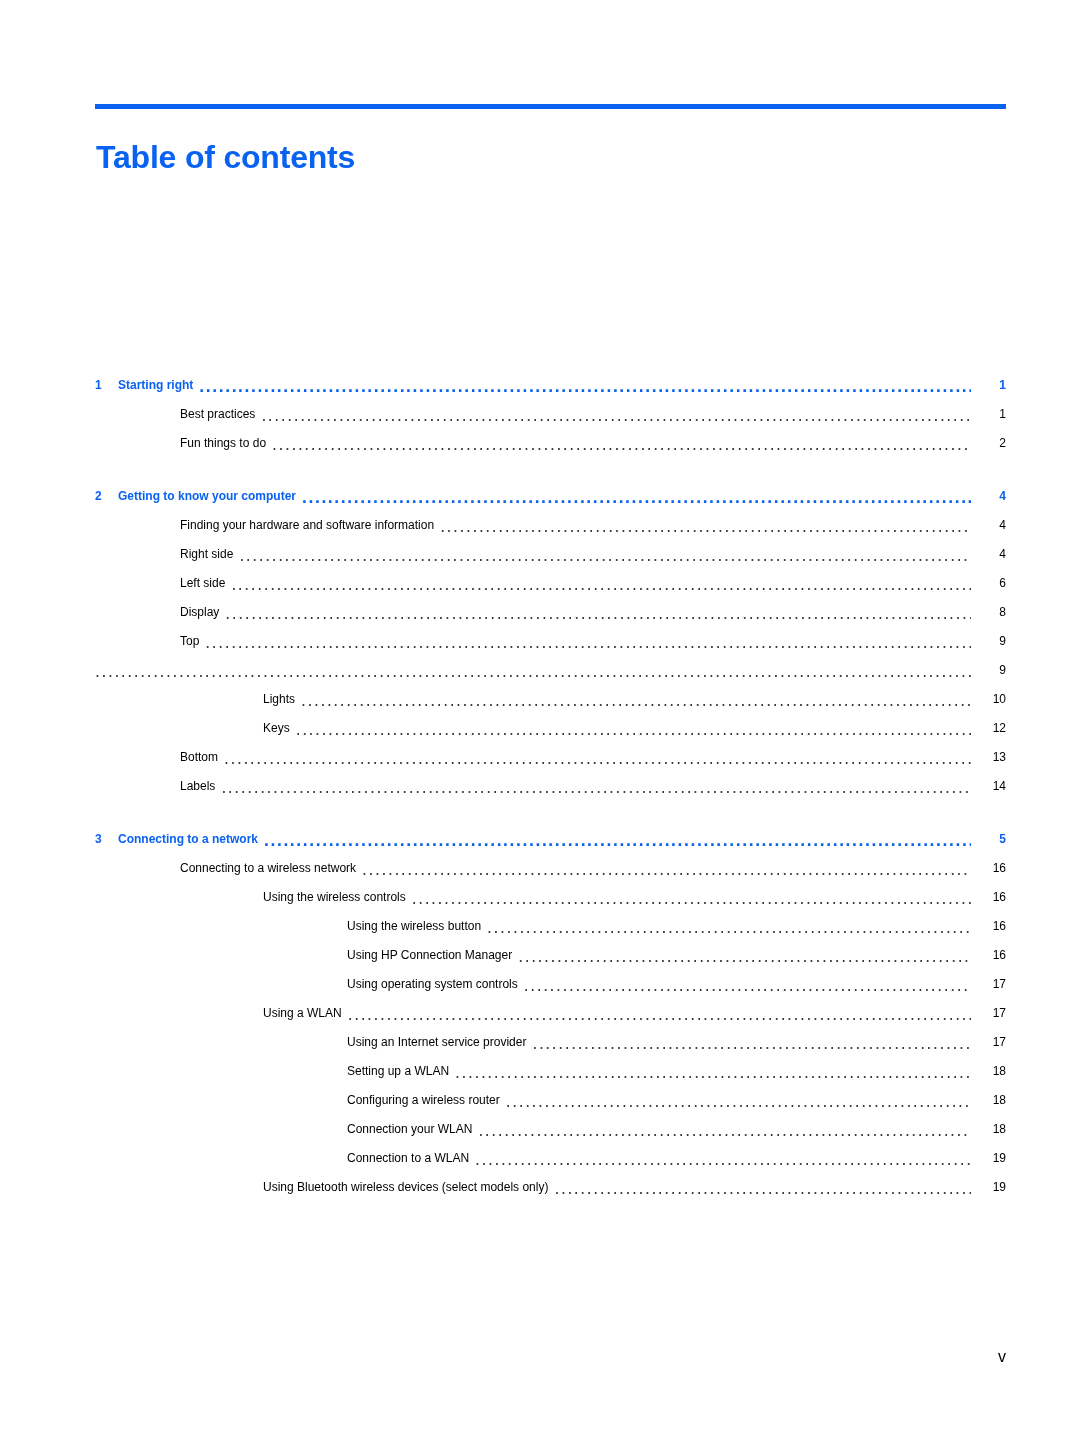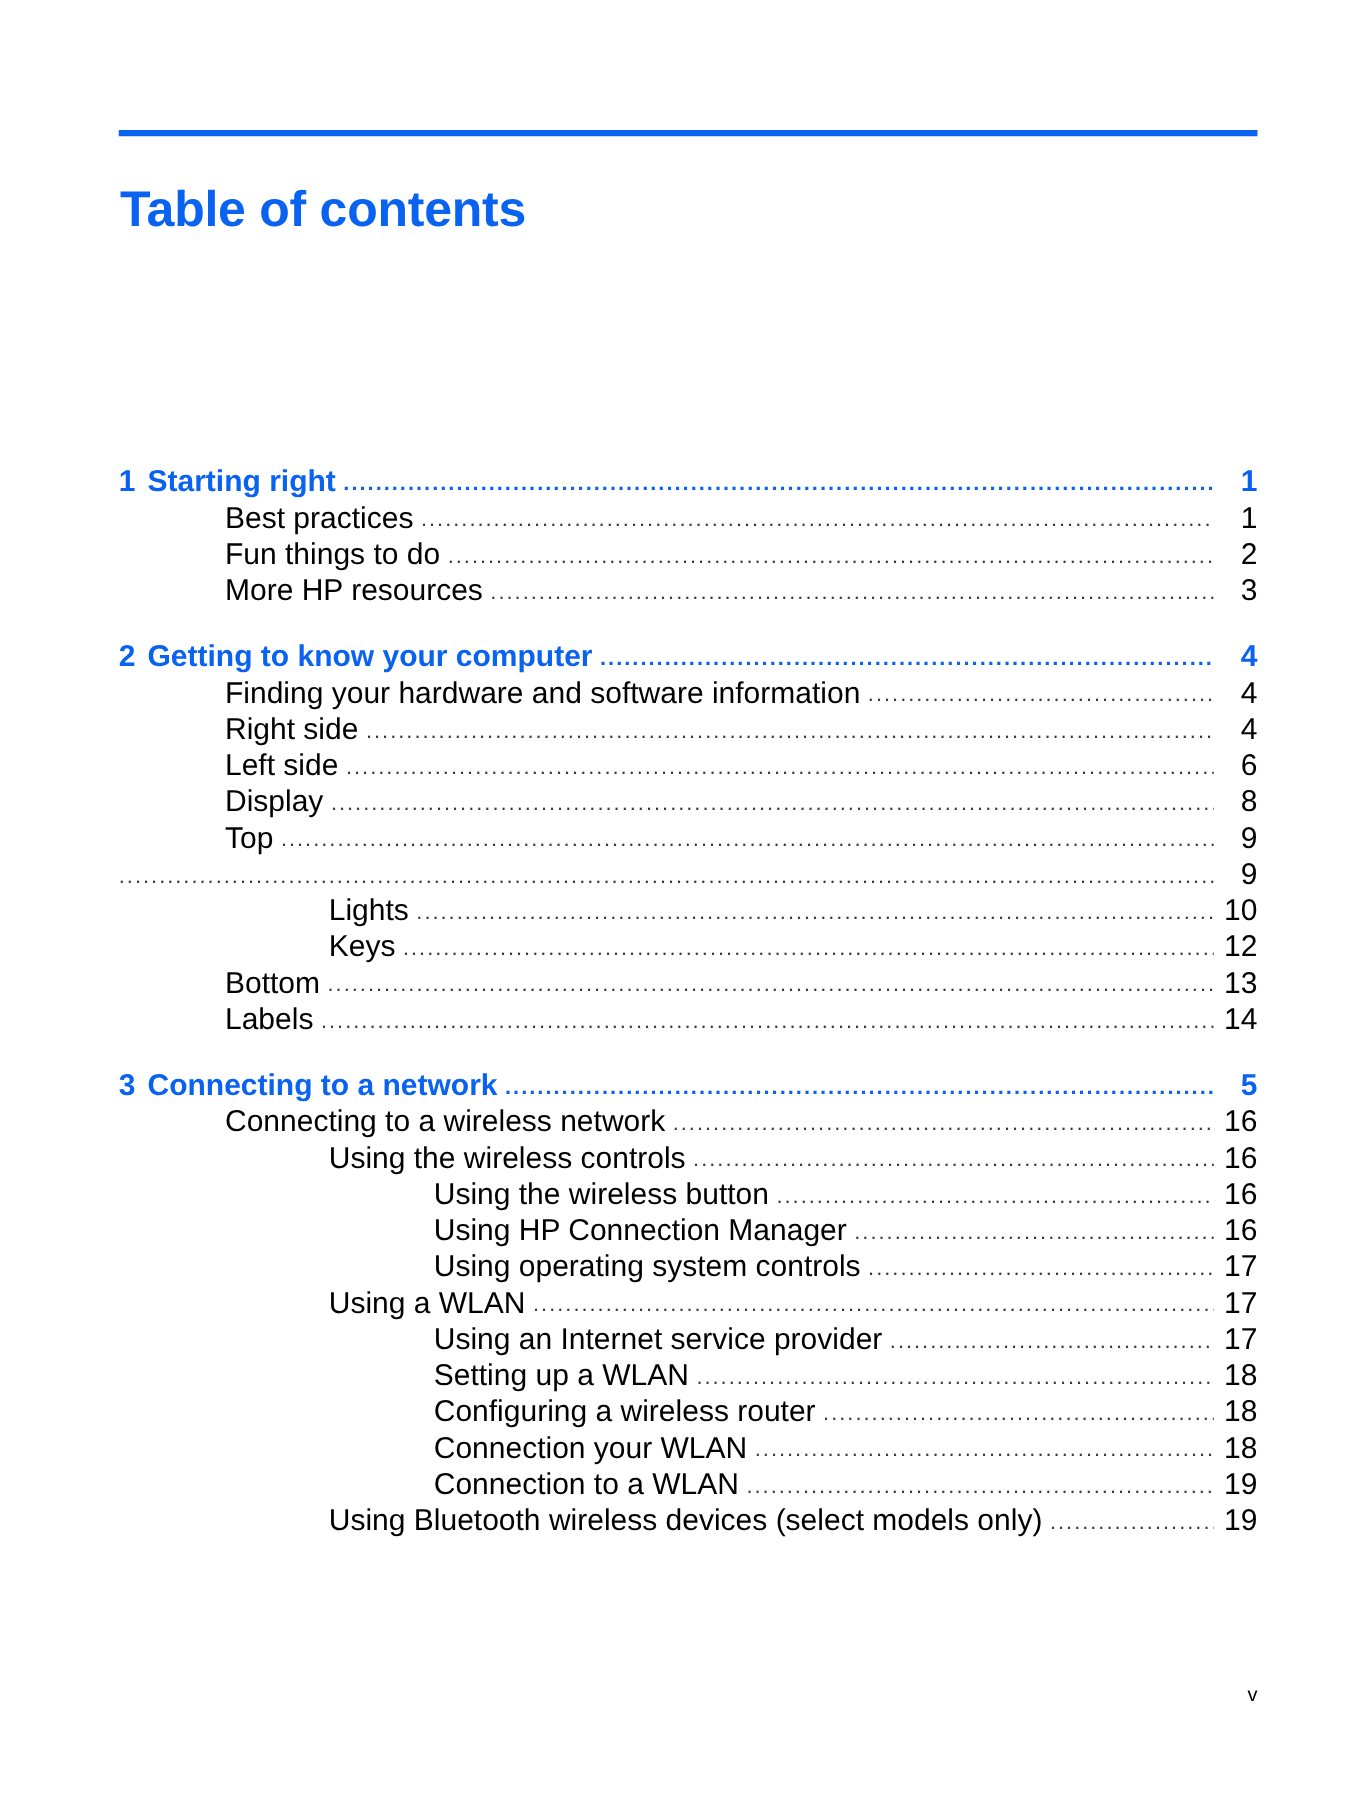--- a/index.html
+++ b/index.html
@@ -30,41 +30,41 @@
     left: 95px;
     top: 104px;
     width: 911px;
     height: 5px;
     background: #0a62f0;
   }
   .page-title {
     position: absolute;
     left: 96px;
     top: 118px;
-    font-size: 40px;
+    font-size: 32px;
     font-weight: bold;
     color: #0a62f0;
     letter-spacing: -0.2px;
     white-space: nowrap;
     line-height: 1.15;
   }
 
   
   .toc {
     position: absolute;
     left: 95px;
     top: 371px;
     width: 911px;
   }
 
   .toc-entry {
     display: flex;
     align-items: center;
     width: 911px;
-    font-size: 24px;
+    font-size: 12px;
     line-height: 29px;
     height: 29px;
     color: #000000;
     white-space: nowrap;
   }
 
   
   .toc-entry.lvl1 {
     color: #0a62f0;
     font-weight: bold;
@@ -152,25 +152,20 @@
       <div class="toc-entry lvl2">
         <span class="label-wrap"><span class="label">Best practices</span></span>
         <span class="leader"></span>
         <span class="pageno">1</span>
       </div>
       <div class="toc-entry lvl2">
         <span class="label-wrap"><span class="label">Fun things to do</span></span>
         <span class="leader"></span>
         <span class="pageno">2</span>
       </div>
-      <div class="toc-entry lvl2">
-        <span class="label-wrap"><span class="label">More HP resources</span></span>
-        <span class="leader"></span>
-        <span class="pageno">3</span>
-      </div>
       <div class="toc-entry lvl1">
         <span class="label-wrap"><span class="chap-num">2</span><span class="label">Getting to know your computer</span></span>
         <span class="leader"></span>
         <span class="pageno">4</span>
       </div>
       <div class="toc-entry lvl2">
         <span class="label-wrap"><span class="label">Finding your hardware and software information</span></span>
         <span class="leader"></span>
         <span class="pageno">4</span>
       </div>

